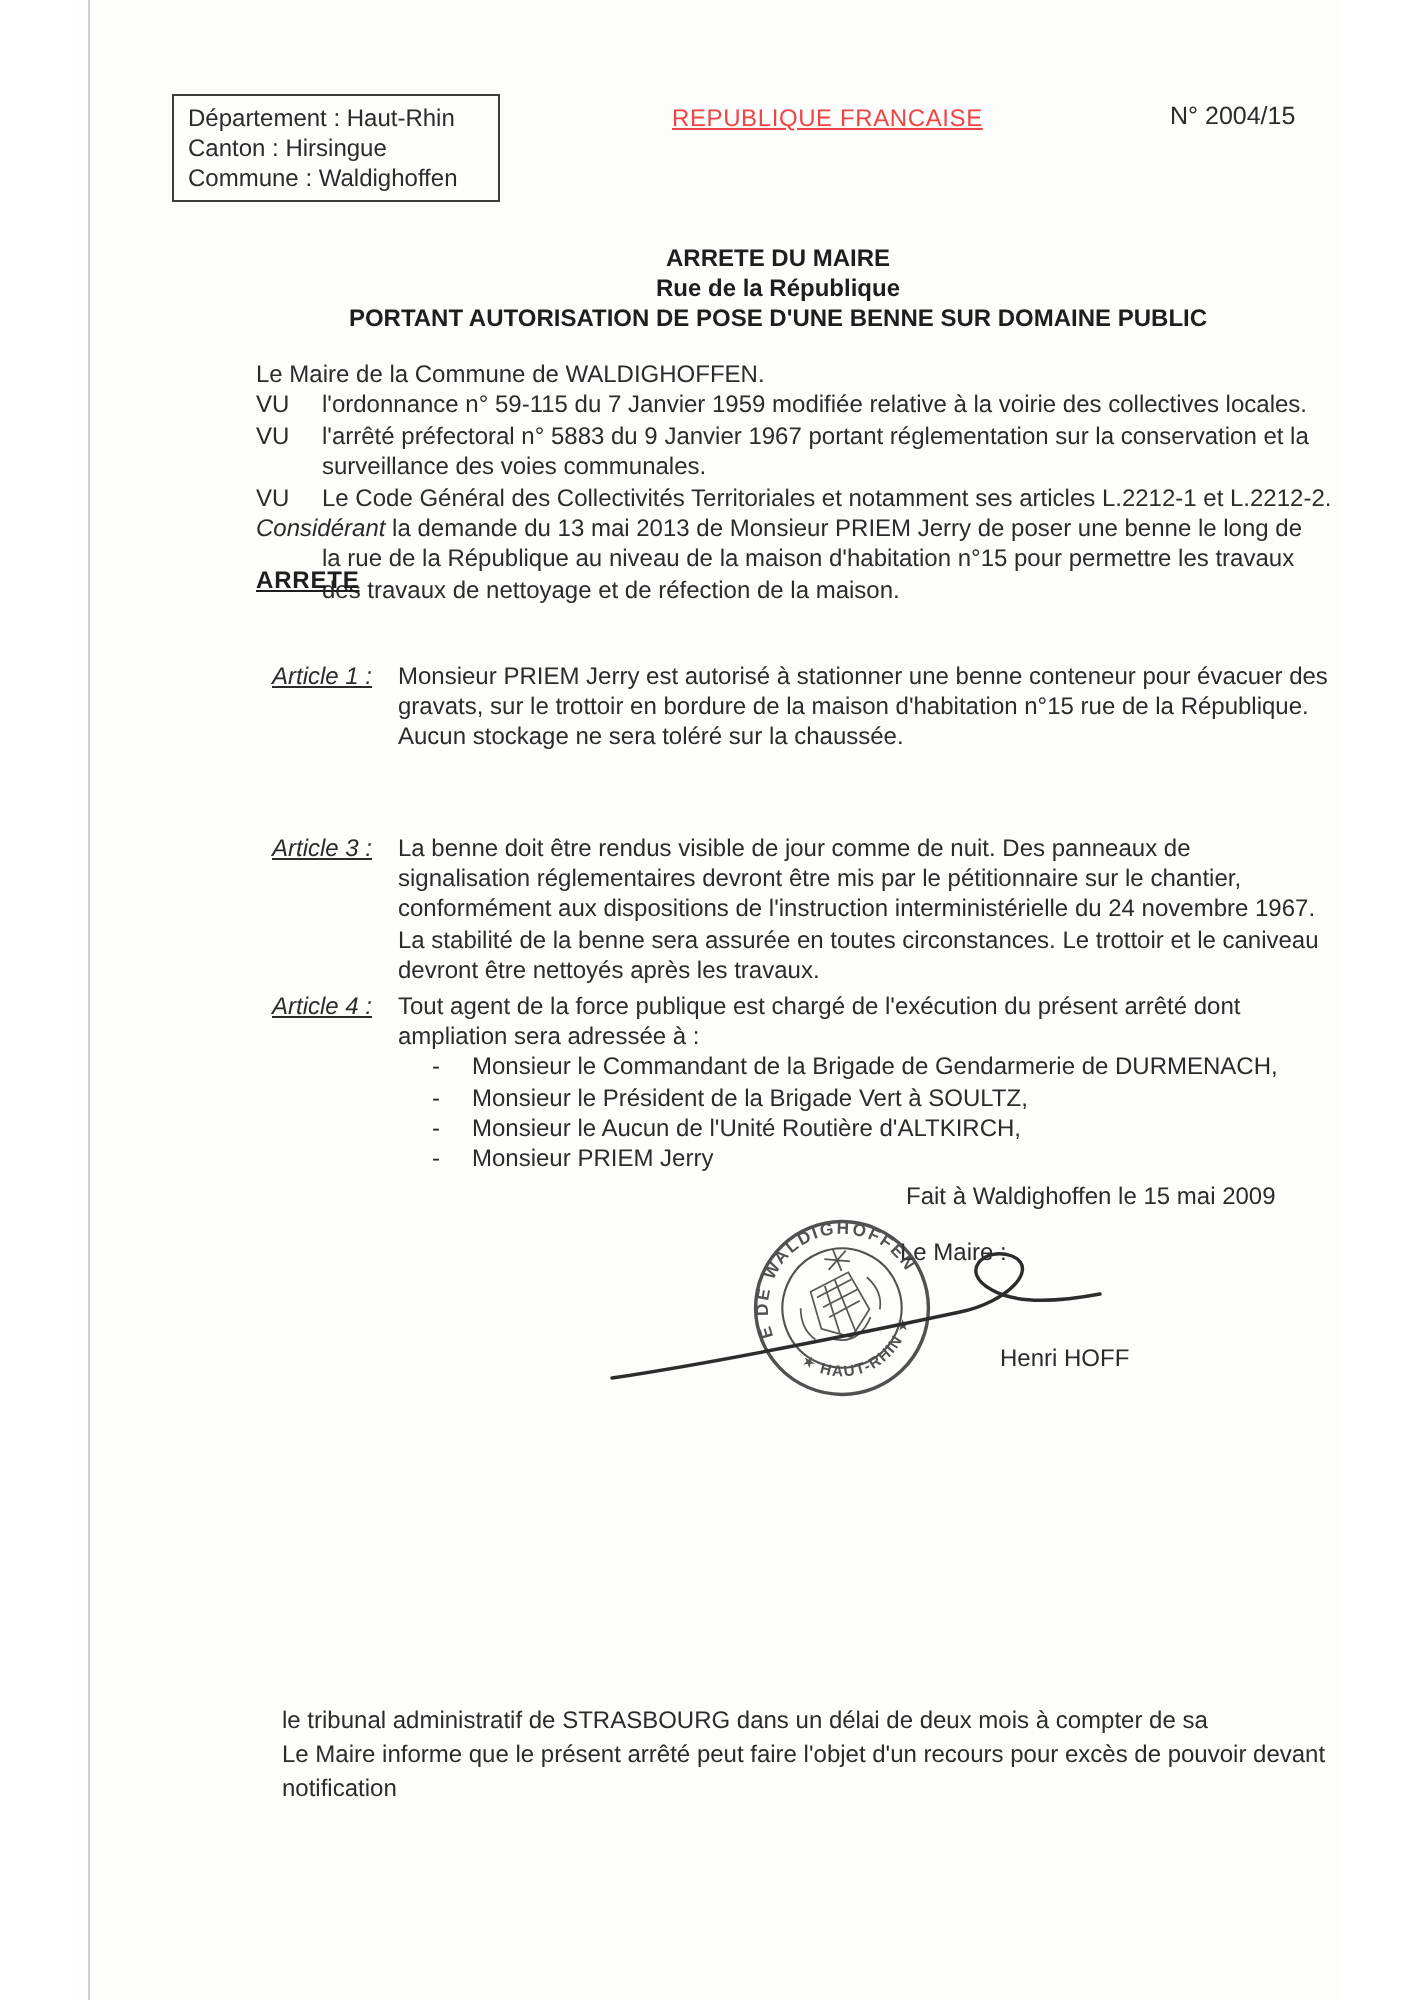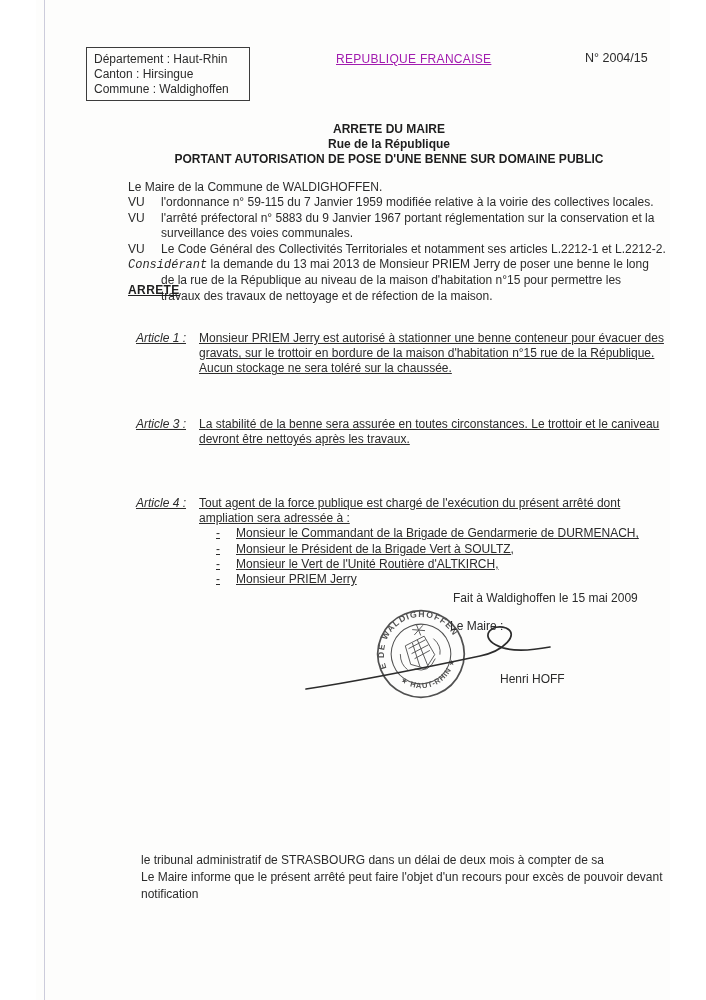--- a/index.html
+++ b/index.html
@@ -7,34 +7,34 @@
     position:relative;width:634px;height:1000px;margin:0 auto;
     background:#fdfdfc;color:#2b2b2b;
     font-family:"Liberation Sans",sans-serif;font-size:12px;
     overflow:hidden;
   }
   .scan-edge{position:absolute;left:8px;top:0;width:1px;height:100%;background:#ccccdb;}
   .corner-box{
     position:absolute;left:50px;top:47px;width:164px;box-sizing:border-box;
     border:1.5px solid #3c3c3c;padding:4px 7px;line-height:14.8px;background:transparent;
   }
-  .republic{position:absolute;left:300px;top:52px;text-decoration:underline;letter-spacing:.3px;color:#a21caf;text-align:right;}
+  .republic{position:absolute;left:300px;top:52px;text-decoration:underline;letter-spacing:.3px;color:#ef4444;text-align:right;}
   .doc-number{position:absolute;left:549px;top:51px;font-size:12.5px;}
   .title-block{position:absolute;left:0;top:122px;width:706px;text-align:center;font-weight:bold;line-height:15.2px;color:#1e1e1e;}
   .preamble{position:absolute;left:92px;top:180px;width:540px;line-height:15.4px;}
   .vu-row{display:flex;}
   .vu-label{width:33px;flex:none;}
   .vu-text{flex:1;}
   .considerant{width:528px;padding-left:33px;text-indent:-33px;box-sizing:border-box;}
-  .considerant .c-label{font-style:italic;font-family:Liberation Mono, monospace;}
+  .considerant .c-label{font-style:italic;}
   .section-heading{
     position:absolute;left:92px;top:283px;width:460px;text-align:left;
     font-weight:bold;text-decoration:underline;letter-spacing:.4px;color:#1e1e1e;
   }
-  .article{position:absolute;left:100px;line-height:15.2px;text-decoration:underline;}
+  .article{position:absolute;left:100px;line-height:15.2px;}
   .article-label{position:absolute;left:0;top:0;font-style:italic;text-decoration:underline;white-space:nowrap;}
   .article-body{margin-left:63px;width:465px;}
   .article-body p{margin:0;}
   .li-row{display:flex;}
   .li-dash{width:20px;flex:none;margin-left:17px;}
   .art1{top:331px;} .art2{top:388px;} .art3{top:417px;} .art4{top:496px;}
   .closing-date{position:absolute;left:417px;top:591px;z-index:1;}
   .closing-role{position:absolute;left:414px;top:619px;z-index:1;}
   .closing-name{position:absolute;left:464px;top:672px;z-index:1;}
   .stamp{position:absolute;left:337px;top:606px;width:96px;height:96px;opacity:.88;z-index:2;}
@@ -85,39 +85,40 @@
     <span class="article-label">Article 1 :</span>
     <div class="article-body">
       <p>Monsieur PRIEM Jerry est autorisé à stationner une benne conteneur pour évacuer des gravats, sur le trottoir en bordure de la maison d'habitation n°15 rue de la République. Aucun stockage ne sera toléré sur la chaussée.</p>
     </div>
   </div>
 
 
   <div class="article art3">
     <span class="article-label">Article 3 :</span>
     <div class="article-body">
+      <p>La benne doit être rendus visible de jour comme de nuit. Des panneaux de signalisation réglementaires devront être mis par le pétitionnaire sur le chantier, conformément aux dispositions de l'instruction interministérielle du 24 novembre 1967.</p>
       <p>La stabilité de la benne sera assurée en toutes circonstances. Le trottoir et le caniveau devront être nettoyés après les travaux.</p>
     </div>
   </div>
 
   <div class="article art4">
     <span class="article-label">Article 4 :</span>
     <div class="article-body">
       <p>Tout agent de la force publique est chargé de l'exécution du présent arrêté dont ampliation sera adressée à :</p>
       <div class="li-row">
           <span class="li-dash">-</span>
           <span>Monsieur le Commandant de la Brigade de Gendarmerie de DURMENACH,</span>
         </div>
       <div class="li-row">
           <span class="li-dash">-</span>
           <span>Monsieur le Président de la Brigade Vert à SOULTZ,</span>
         </div>
       <div class="li-row">
           <span class="li-dash">-</span>
-          <span>Monsieur le Vert de l'Unité Routière d'ALTKIRCH,</span>
+          <span>Monsieur le Aucun de l'Unité Routière d'ALTKIRCH,</span>
         </div>
       <div class="li-row">
           <span class="li-dash">-</span>
           <span>Monsieur PRIEM Jerry</span>
         </div>
     </div>
   </div>
 
   <div class="closing-date">Fait à Waldighoffen le 15 mai 2009</div>
   <div class="closing-role">Le Maire :</div>

